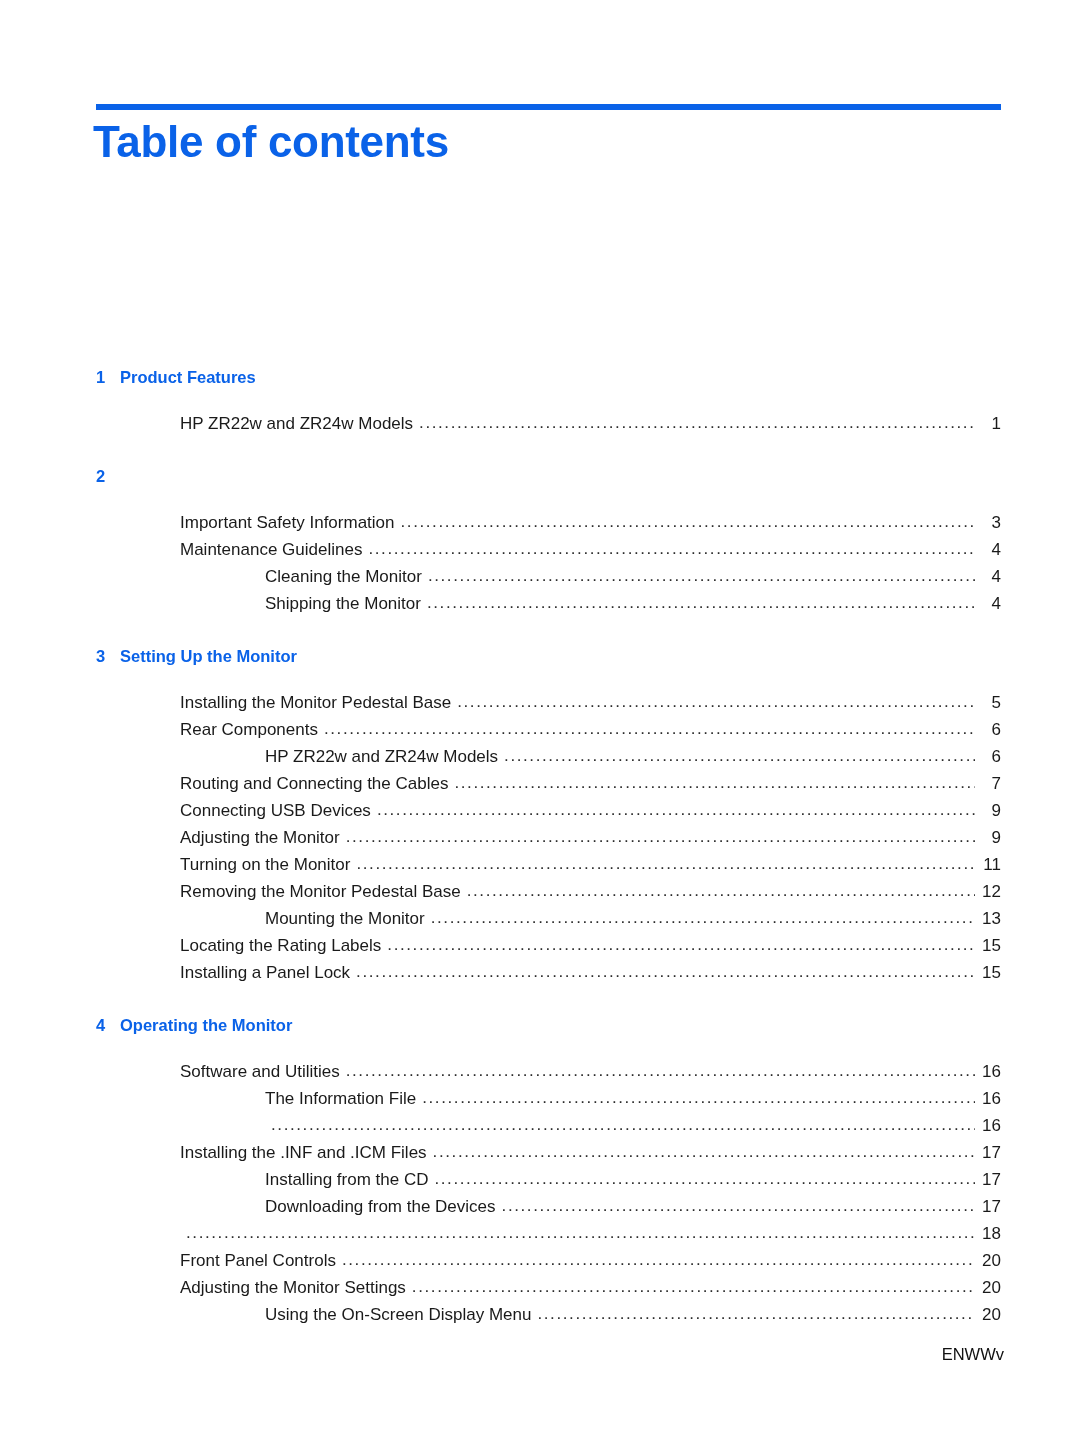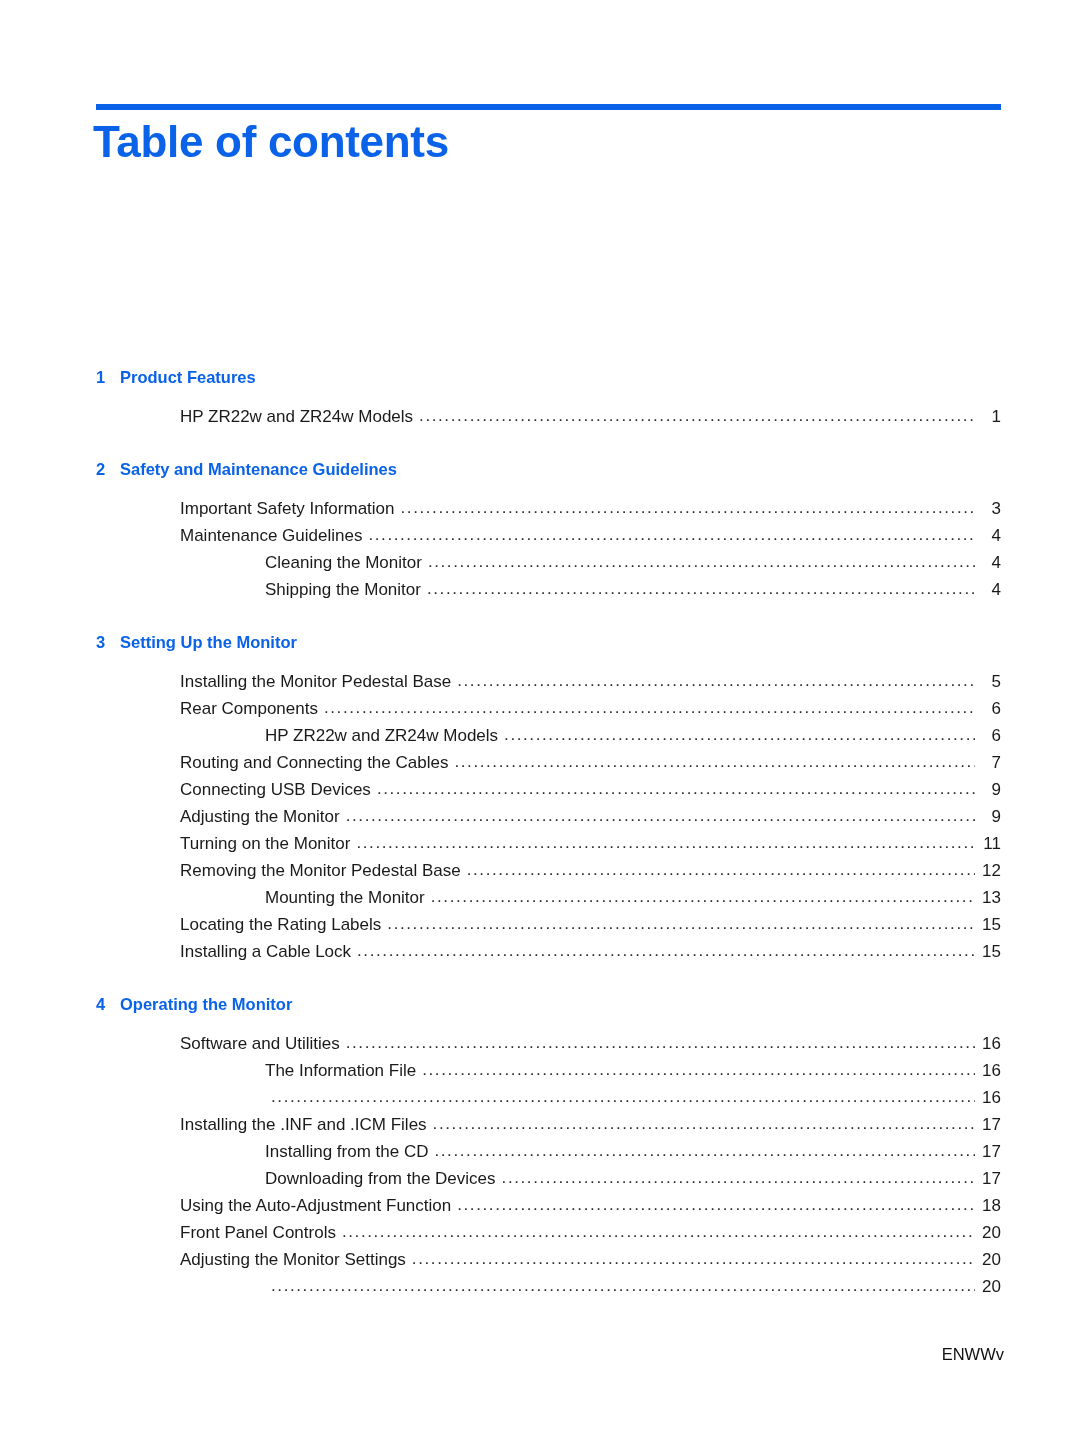--- a/index.html
+++ b/index.html
@@ -67,21 +67,21 @@
   .chapter-num {
     width: 24px;
     flex: 0 0 auto;
   }
   .chapter-title {
     flex: 0 0 auto;
     white-space: nowrap;
   }
 
   .entries {
-    margin-top: 12px;
+    margin-top: 19px;
   }
 
   .entry {
     display: flex;
     align-items: baseline;
     height: 27px;
     line-height: 27px;
     font-size: 17px;
     color: #1a1a1a;
     padding-right: 79px;
@@ -145,21 +145,20 @@
             <span class="entry-label">HP ZR22w and ZR24w Models</span>
             <span class="entry-leader">...........................................................................................................................................................................................................................</span>
             <span class="entry-page">1</span>
           </div>
         </div>
       </div>
       <div class="chapter-gap"></div>
       <div class="chapter">
         <div class="chapter-head">
           <span class="chapter-num">2</span>
-          <span class="chapter-title">Safety and Maintenance Guidelines</span>
         </div>
         <div class="entries">
           <div class="entry lvl1">
             <span class="entry-label">Important Safety Information</span>
             <span class="entry-leader">...........................................................................................................................................................................................................................</span>
             <span class="entry-page">3</span>
           </div>
           <div class="entry lvl1">
             <span class="entry-label">Maintenance Guidelines</span>
             <span class="entry-leader">...........................................................................................................................................................................................................................</span>
@@ -228,21 +227,21 @@
             <span class="entry-label">Mounting the Monitor</span>
             <span class="entry-leader">...........................................................................................................................................................................................................................</span>
             <span class="entry-page">13</span>
           </div>
           <div class="entry lvl1">
             <span class="entry-label">Locating the Rating Labels</span>
             <span class="entry-leader">...........................................................................................................................................................................................................................</span>
             <span class="entry-page">15</span>
           </div>
           <div class="entry lvl1">
-            <span class="entry-label">Installing a Cable Lock</span>
+            <span class="entry-label">Installing a Panel Lock</span>
             <span class="entry-leader">...........................................................................................................................................................................................................................</span>
             <span class="entry-page">15</span>
           </div>
         </div>
       </div>
       <div class="chapter-gap"></div>
       <div class="chapter">
         <div class="chapter-head">
           <span class="chapter-num">4</span>
           <span class="chapter-title">Operating the Monitor</span>
@@ -271,35 +270,35 @@
             <span class="entry-label">Installing from the CD</span>
             <span class="entry-leader">...........................................................................................................................................................................................................................</span>
             <span class="entry-page">17</span>
           </div>
           <div class="entry lvl2">
             <span class="entry-label">Downloading from the Devices</span>
             <span class="entry-leader">...........................................................................................................................................................................................................................</span>
             <span class="entry-page">17</span>
           </div>
           <div class="entry lvl1">
-            <span class="entry-label">Using the Auto-Adjustment Function</span>
             <span class="entry-leader">...........................................................................................................................................................................................................................</span>
             <span class="entry-page">18</span>
           </div>
           <div class="entry lvl1">
             <span class="entry-label">Front Panel Controls</span>
             <span class="entry-leader">...........................................................................................................................................................................................................................</span>
             <span class="entry-page">20</span>
           </div>
           <div class="entry lvl1">
             <span class="entry-label">Adjusting the Monitor Settings</span>
             <span class="entry-leader">...........................................................................................................................................................................................................................</span>
             <span class="entry-page">20</span>
           </div>
           <div class="entry lvl2">
+            <span class="entry-label">Using the On-Screen Display Menu</span>
             <span class="entry-leader">...........................................................................................................................................................................................................................</span>
             <span class="entry-page">20</span>
           </div>
         </div>
       </div>
     </div>
 
   <div class="footer">
     <span>ENWW</span>
     <span>v</span>

